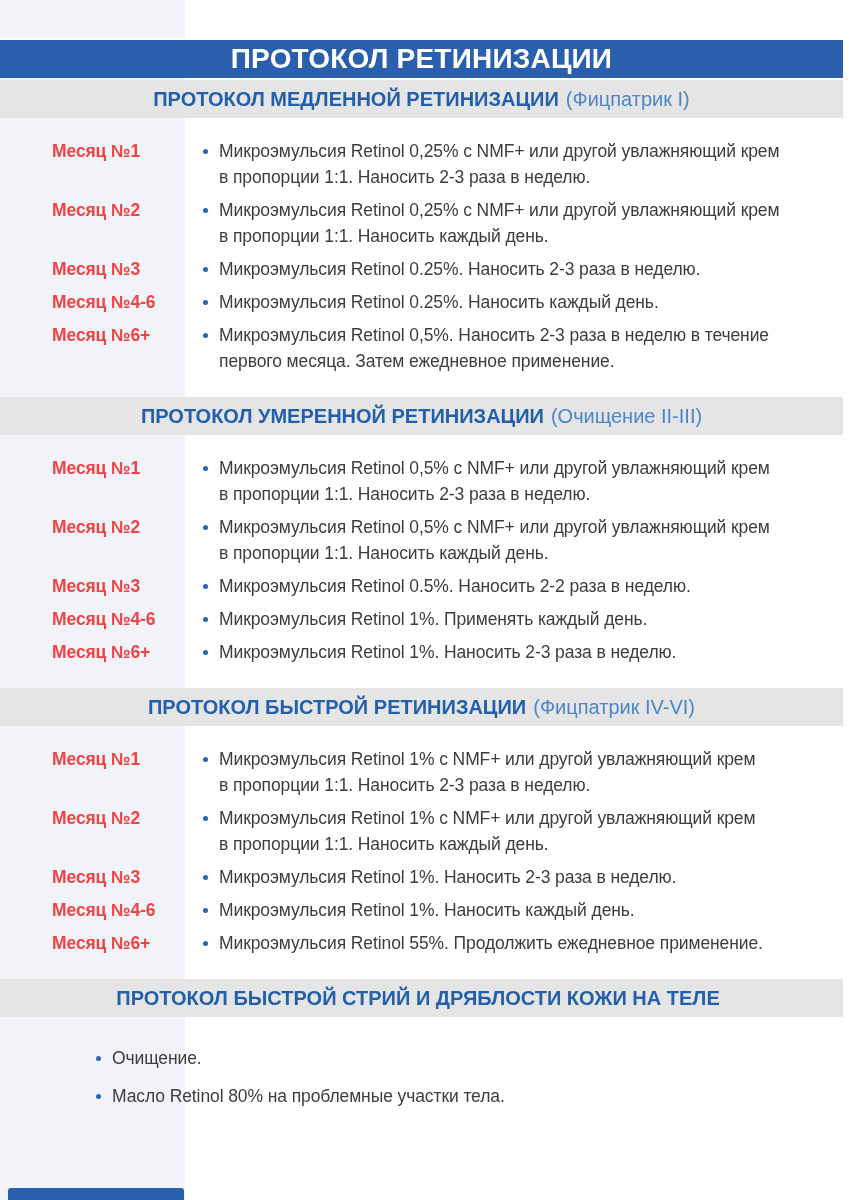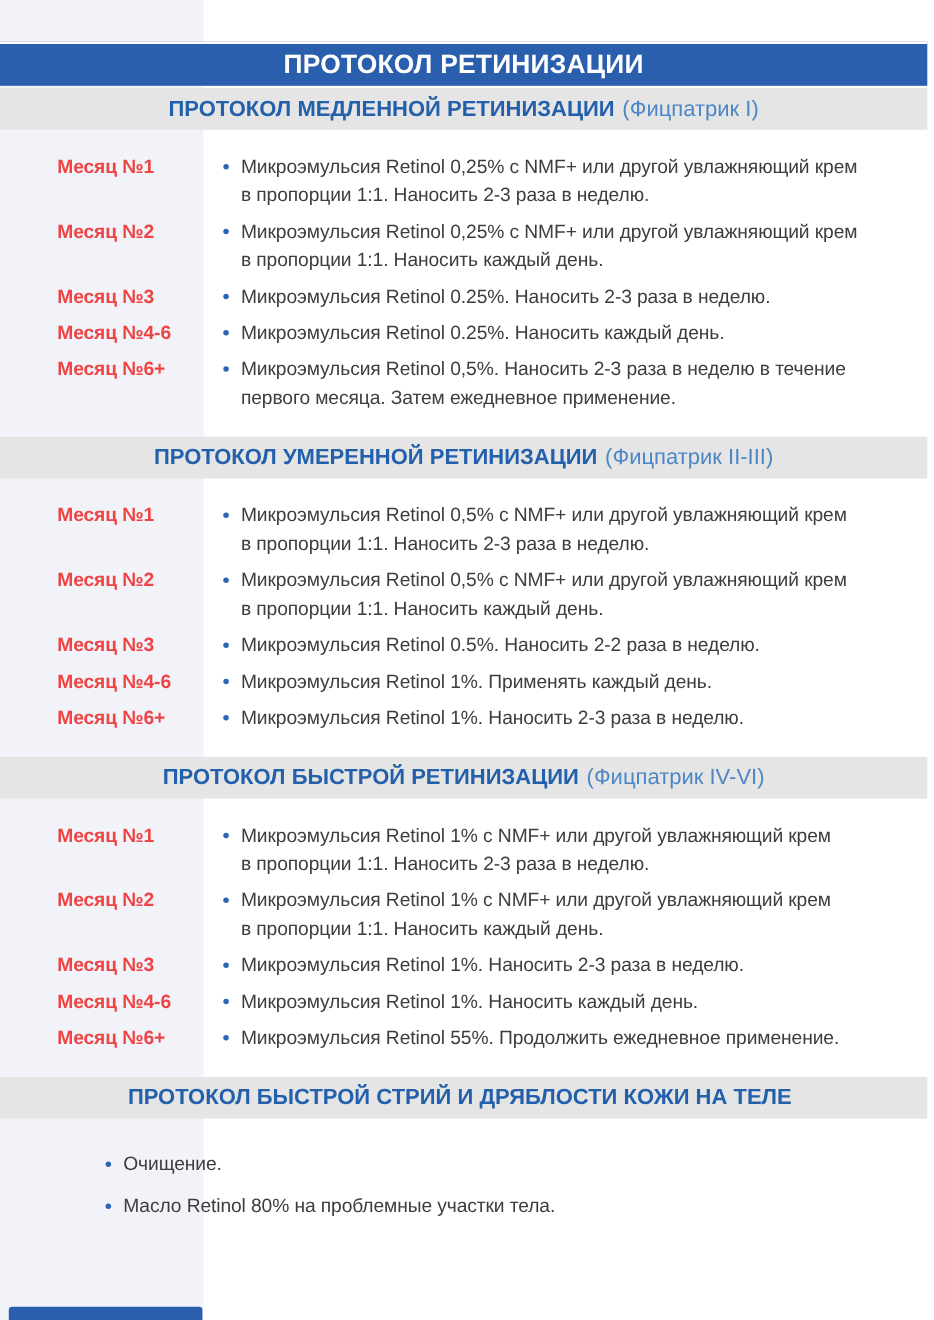--- a/index.html
+++ b/index.html
@@ -20,21 +20,21 @@
   }
   .content{position:relative;z-index:1;}
   .spacer-top{height:38px;}
   .title-bar{
     height:38px;
     margin-right:6px;
     border-top:2px solid #ffffff;
     background:#2a5fae;
     display:flex;align-items:center;justify-content:center;
     color:#ffffff;
-    font-size:24px;font-weight:bold;
+    font-size:28px;font-weight:bold;
     letter-spacing:.2px;
   }
   .band{
     height:38px;
     margin-right:6px;
     background:#e5e5e5;
     display:flex;align-items:center;justify-content:center;
     font-size:20px;
     color:#2360ab;
     white-space:nowrap;
@@ -125,21 +125,21 @@
         <div class="item">
             <span class="dot"></span>
             <span class="btext">Микроэмульсия Retinol 0,5%. Наносить 2-3 раза в неделю в течение
 первого месяца. Затем ежедневное применение.</span>
           </div>
       </div>
     </div>
 
     <div class="band">
       <span class="band-title">ПРОТОКОЛ УМЕРЕННОЙ РЕТИНИЗАЦИИ</span>
-      <span class="band-note">(Фицпатрик II-III)</span>
+      <span class="band-note">(Очищение II-III)</span>
     </div>
     <div class="rows">
       <div class="row">
         <div class="month">Месяц №1</div>
         <div class="item">
             <span class="dot"></span>
             <span class="btext">Микроэмульсия Retinol 0,5% с NMF+ или другой увлажняющий крем
 в пропорции 1:1. Наносить 2-3 раза в неделю.</span>
           </div>
       </div>

